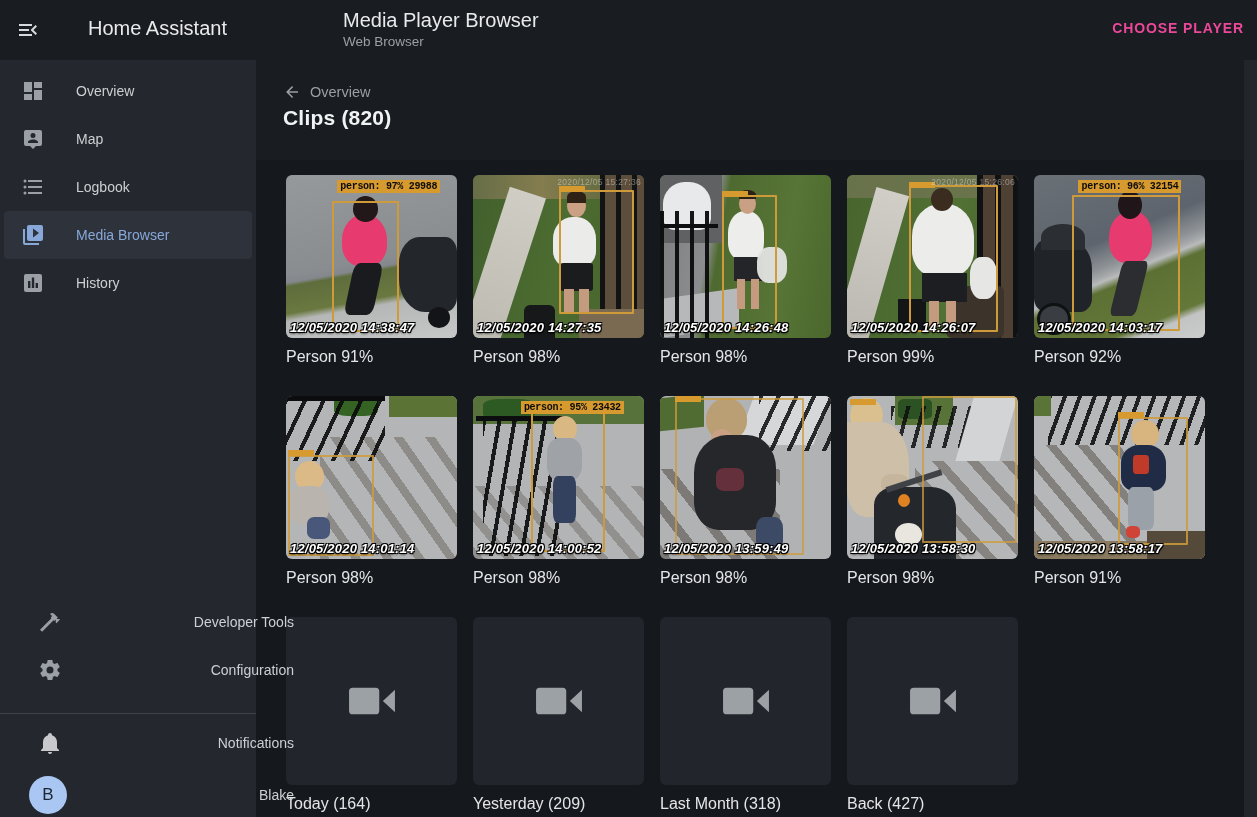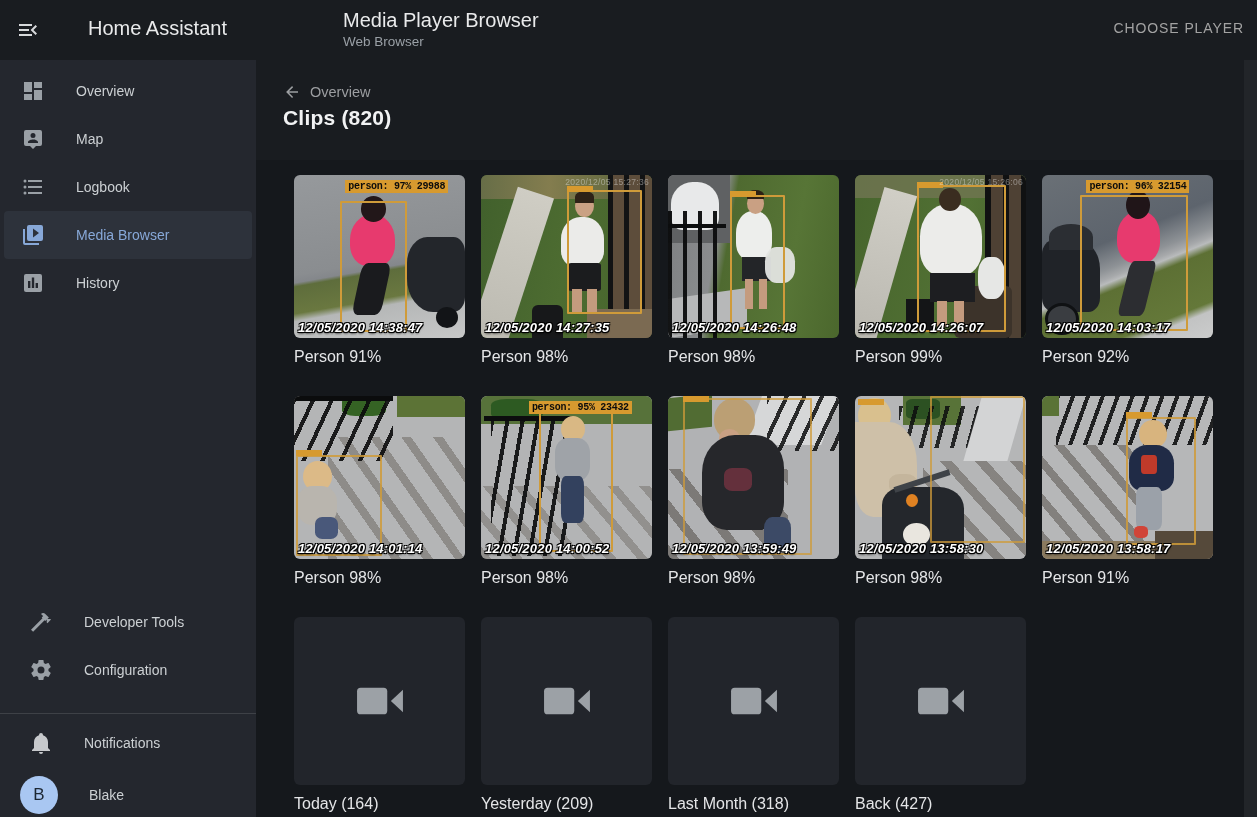--- a/index.html
+++ b/index.html
@@ -6,43 +6,43 @@
   body{width:1257px;height:817px;overflow:hidden;font-family:"Liberation Sans",sans-serif;-webkit-font-smoothing:antialiased;}
   .app{position:relative;width:1257px;height:817px;background:#15181c;}
 
   
   .topbar{position:absolute;left:0;top:0;width:1257px;height:60px;background:#191c20;z-index:5;}
   .toggle-btn{position:absolute;left:16px;top:18px;width:24px;height:24px;color:#d7d9db;cursor:pointer;}
   .app-title{position:absolute;left:88px;top:17px;font-size:20px;color:#e9eaeb;}
   .tb-title{position:absolute;left:343px;top:8px;}
   .tb-title .main{font-size:20px;color:#e9eaeb;line-height:25px;}
   .tb-title .sub{font-size:13.5px;color:#9aa0a6;line-height:18px;}
-  .choose-player{position:absolute;right:13px;top:20px;font-size:14px;font-weight:400;letter-spacing:0.9px;color:#a3a3a3;cursor:pointer;}
+  .choose-player{position:absolute;right:13px;top:20px;font-size:14px;font-weight:700;letter-spacing:0.9px;color:#ec4899;cursor:pointer;}
 
   
   .sidebar{position:absolute;left:0;top:60px;width:256px;height:757px;background:#24272e;z-index:4;}
   .nav{position:absolute;left:0;top:7px;width:256px;}
   .nav-item{display:flex;align-items:center;height:48px;padding-left:21px;color:#ccd0d3;font-size:14px;font-weight:500;cursor:pointer;}
   .nav-item .mi{width:24px;height:24px;color:#9aa0a6;flex:none;}
   .nav-item .lbl{margin-left:31px;}
   .nav-item.selected{background:#2d323b;border-radius:4px;margin:0 4px;padding-left:17px;color:#87a8d8;}
   .nav-item.selected .mi{color:#87a8d8;}
-  .sb-bottom-item{position:absolute;left:8px;width:256px;}
+  .sb-bottom-item{position:absolute;left:17px;width:256px;justify-content:space-between;}
   .divider{position:absolute;left:0;top:653px;width:256px;height:1px;background:rgba(255,255,255,0.12);}
   .avatar{width:38px;height:38px;border-radius:50%;background:#a9c7f2;color:#1c2733;font-size:17px;font-weight:500;display:flex;align-items:center;justify-content:center;flex:none;margin-left:-5px;}
   .nav-item .avatar{margin-left:-9px;margin-right:-26px;}
   .bell-item .mi{color:#c7c9cc;}
 
   
   .content-header{position:absolute;left:256px;top:60px;width:1001px;height:100px;background:#191c20;z-index:3;}
   .breadcrumb{position:absolute;left:27px;top:23px;display:flex;align-items:center;color:#9c9ea1;font-size:14.5px;cursor:pointer;}
   .breadcrumb .ai{width:18px;height:18px;margin-right:9px;color:#9c9ea1;}
   .page-title{position:absolute;left:27px;top:46px;font-size:21px;font-weight:700;color:#f1f2f3;letter-spacing:0.2px;}
   .content-body{position:absolute;left:256px;top:160px;width:1001px;height:657px;background:#15181c;overflow:hidden;z-index:2;}
-  .grid{position:absolute;left:38px;top:15px;width:919px;display:grid;grid-template-columns:repeat(5,171px);column-gap:16px;row-gap:29px;}
+  .grid{position:absolute;left:30px;top:15px;width:919px;display:grid;grid-template-columns:repeat(5,171px);column-gap:16px;row-gap:29px;}
   .cell{width:171px;cursor:pointer;}
   .thumb{position:relative;width:171px;height:163px;border-radius:6px;overflow:hidden;background:#202328;}
   .cell.folder .thumb{height:168px;background:#22252b;display:flex;align-items:center;justify-content:center;}
   .cell.folder .vicon{width:58px;height:58px;color:#9ca1a6;}
   .caption{margin-top:9px;font-size:16px;color:#e4e5e7;line-height:20px;white-space:nowrap;}
   .scrollbar{position:absolute;right:0;top:60px;width:13px;height:757px;background:#222529;z-index:6;}
 
   
   .blob{position:absolute;}
   .bbox{position:absolute;border:2px solid #cf9b3a;border-radius:1px;}

